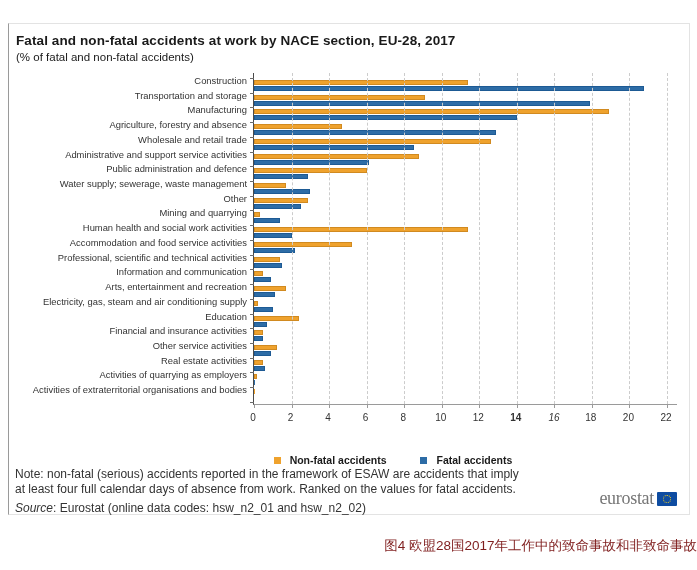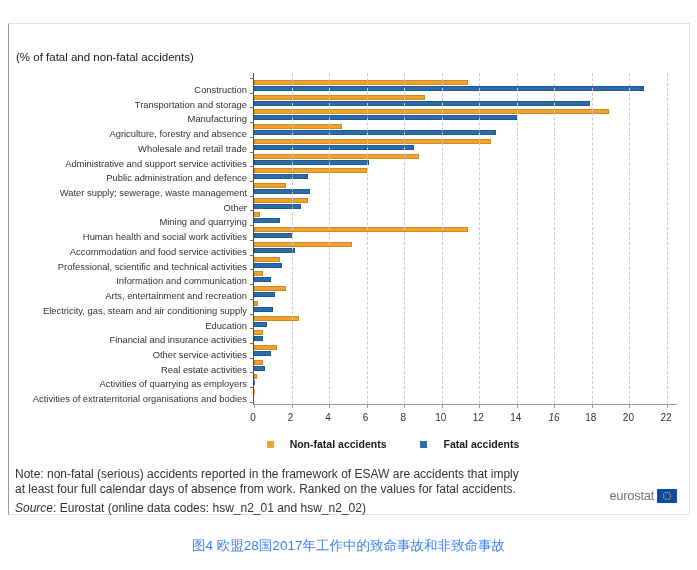--- a/index.html
+++ b/index.html
@@ -30,71 +30,72 @@
     border-left:1px dashed #cccccc;
   }
   .rows { position:absolute; left:0; top:5px; right:0; }
   .row { position:relative; height:14.72px; }
   .bar { position:absolute; left:0; height:5px; }
   .bar.nonfatal { top:2px; }
   .bar.fatal { top:8px; }
   .ytick { position:absolute; left:-4px; width:4px; height:1px; background:#6b6b6b; }
   .xtick { position:absolute; top:100%; width:1px; height:4px; background:#9a9a9a; }
   .y-axis-labels {
-    position:absolute; left:0; top:59px; width:238px;
+    position:absolute; left:0; top:50px; width:238px;
   }
   .ylabel {
     height:14.72px; line-height:14.5px; text-align:right;
     font-size:9.4px; color:#333; white-space:nowrap;
   }
   .x-axis-labels {
     position:absolute; left:244px; top:388px; width:424px; height:14px;
   }
   .xlabel {
     position:absolute; transform:translateX(-50%);
     font-size:10px; color:#333;
   }
   .legend {
     position:absolute; left:0; top:414px; width:100%;
     display:flex; justify-content:center; gap:34px;
     transform:translateX(44px);
   }
-  .legend-item { display:flex; align-items:center; gap:16px; }
+  .legend-item { display:flex; align-items:center; gap:9px;margin-top:16px; }
   .swatch { width:7px; height:7px; display:inline-block; }
   .legend-label { font-size:10.5px; font-weight:bold; color:#1a1a1a; }
   .footer-notes {
     position:absolute; left:6px; top:443px; width:512px;
     font-size:12px; color:#333; line-height:1.25;
   }
   .source-line { margin-top:4px; }
   .source-label { font-style:italic; }
   .eurostat-logo {
     position:absolute; right:12px; top:464px;
     display:flex; align-items:center; gap:3px;
   }
-  .eurostat-word { font-size:13px; color:#767676; letter-spacing:-0.3px; }
+  .eurostat-word { font-size:18px; color:#767676; letter-spacing:-0.3px;font-family:Liberation Serif, serif; }
   .eu-flag {
     width:20px; height:14px; background:#0e4ca1; border-radius:1px;
     display:flex; align-items:center; justify-content:center;
   }
   .eu-stars {
     width:8px; height:8px; border-radius:50%;
     border:1px dotted #ffd617;
   }
   .caption {
     position:absolute; left:0; top:537px; width:100%;
-    text-align:center; font-size:13.5px; color:#3b82f6;
+    text-align:right; font-size:13.5px; color:#7f1d1d;
   }
 </style>
 </head>
 <body>
 
 <div class="screen">
   <div class="figure-box">
 
+    <div class="chart-title">Fatal and non-fatal accidents at work by NACE section, EU-28, 2017</div>
     <div class="chart-subtitle">(% of fatal and non-fatal accidents)</div>
 
     <div class="y-axis-labels">
         <div class="ylabel">Construction</div>
         <div class="ylabel">Transportation and storage</div>
         <div class="ylabel">Manufacturing</div>
         <div class="ylabel">Agriculture, forestry and absence</div>
         <div class="ylabel">Wholesale and retail trade</div>
         <div class="ylabel">Administrative and support service activities</div>
         <div class="ylabel">Public administration and defence</div>
@@ -255,21 +256,21 @@
       </div>
 
     <div class="x-axis-labels">
         <div class="xlabel" style="left: 0px;">0</div>
         <div class="xlabel" style="left: 37.54px;">2</div>
         <div class="xlabel" style="left: 75.08px;">4</div>
         <div class="xlabel" style="left: 112.62px;">6</div>
         <div class="xlabel" style="left: 150.16px;">8</div>
         <div class="xlabel" style="left: 187.7px;">10</div>
         <div class="xlabel" style="left: 225.24px;">12</div>
-        <div class="xlabel" style="left: 262.78px;">14</div>
+        <div class="xlabel" style="left: 262.78px; font-weight: bold;">14</div>
         <div class="xlabel" style="left: 301px; font-style: italic;">16</div>
         <div class="xlabel" style="left: 337.86px;">18</div>
         <div class="xlabel" style="left: 375.4px;">20</div>
         <div class="xlabel" style="left: 412.94px;">22</div>
       </div>
 
     <div class="legend">
       <div class="legend-item">
         <span class="swatch" style="background: rgb(239, 162, 45);"></span>
         <span class="legend-label">Non-fatal accidents</span>

